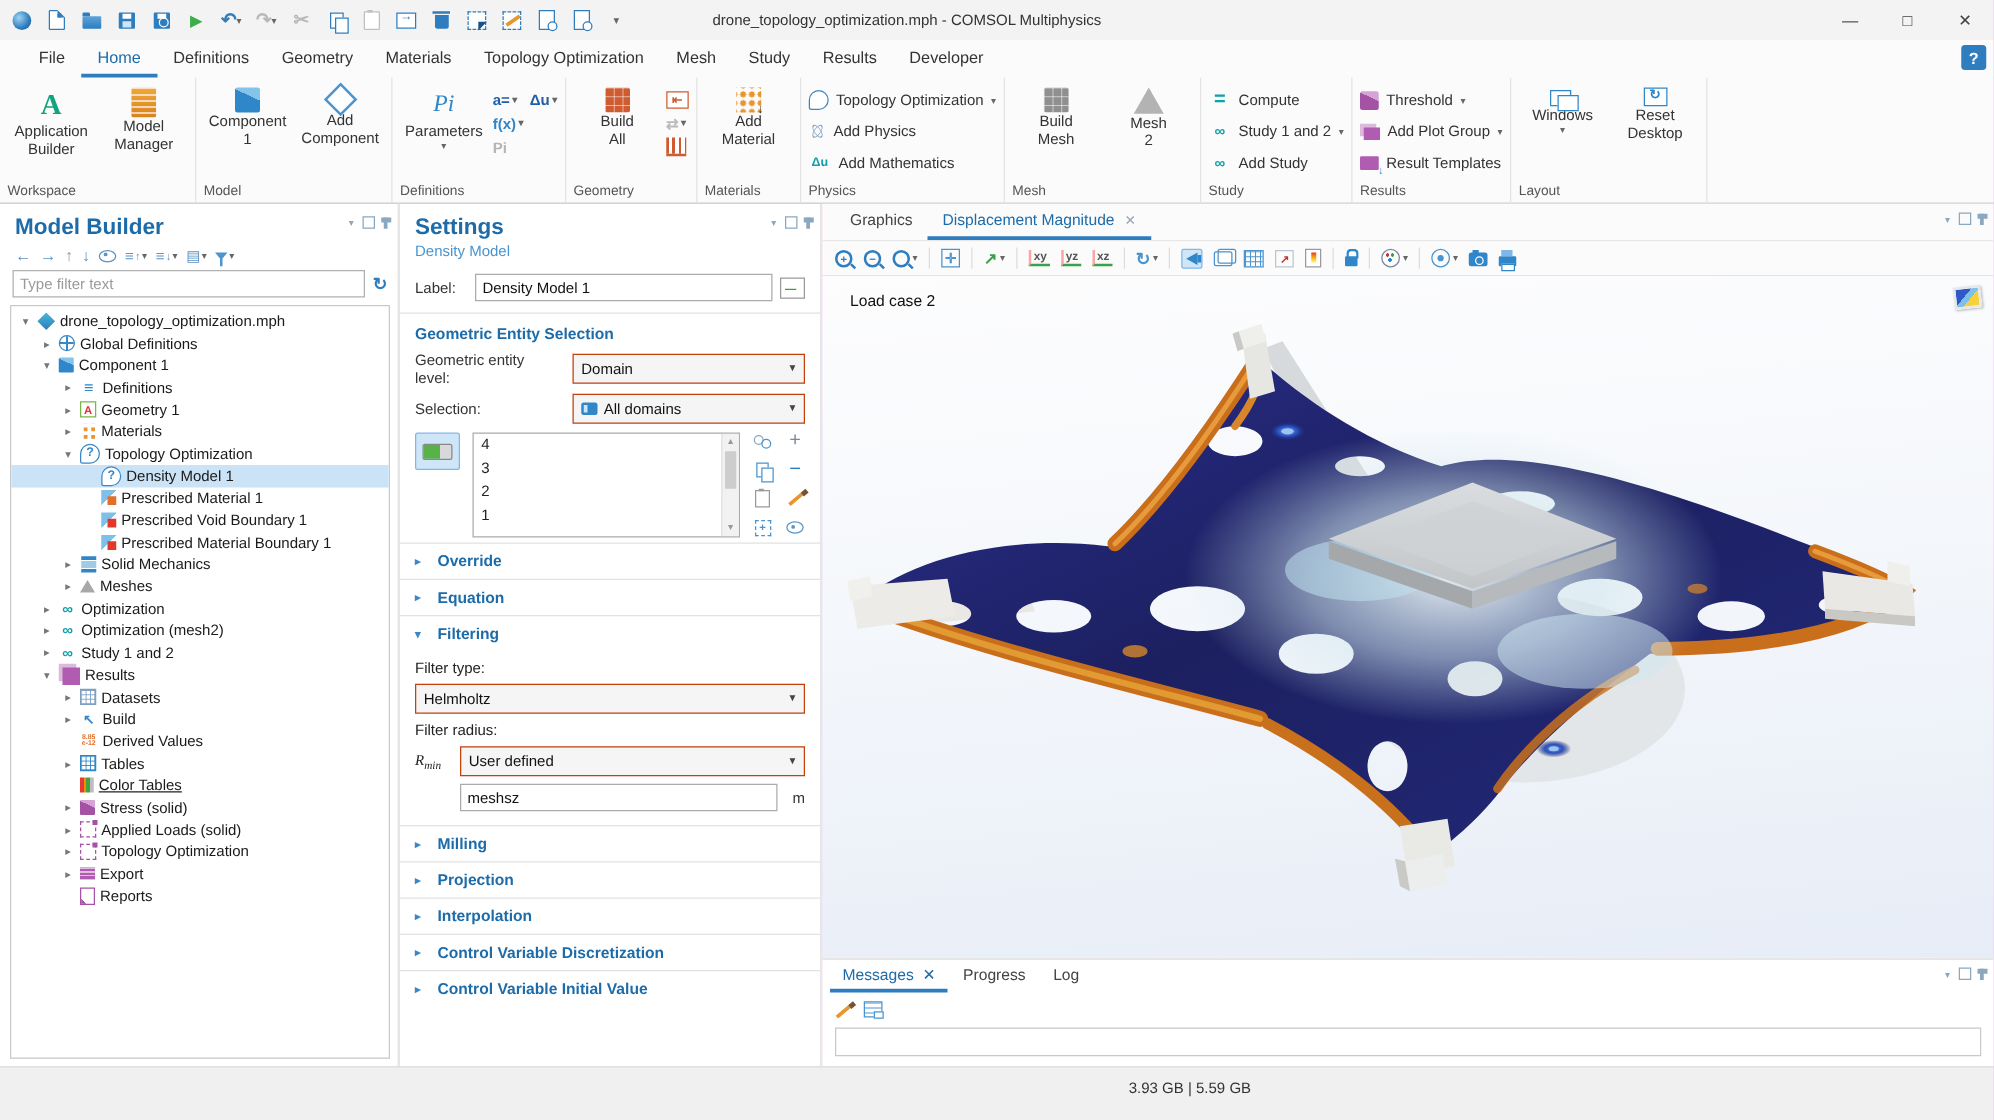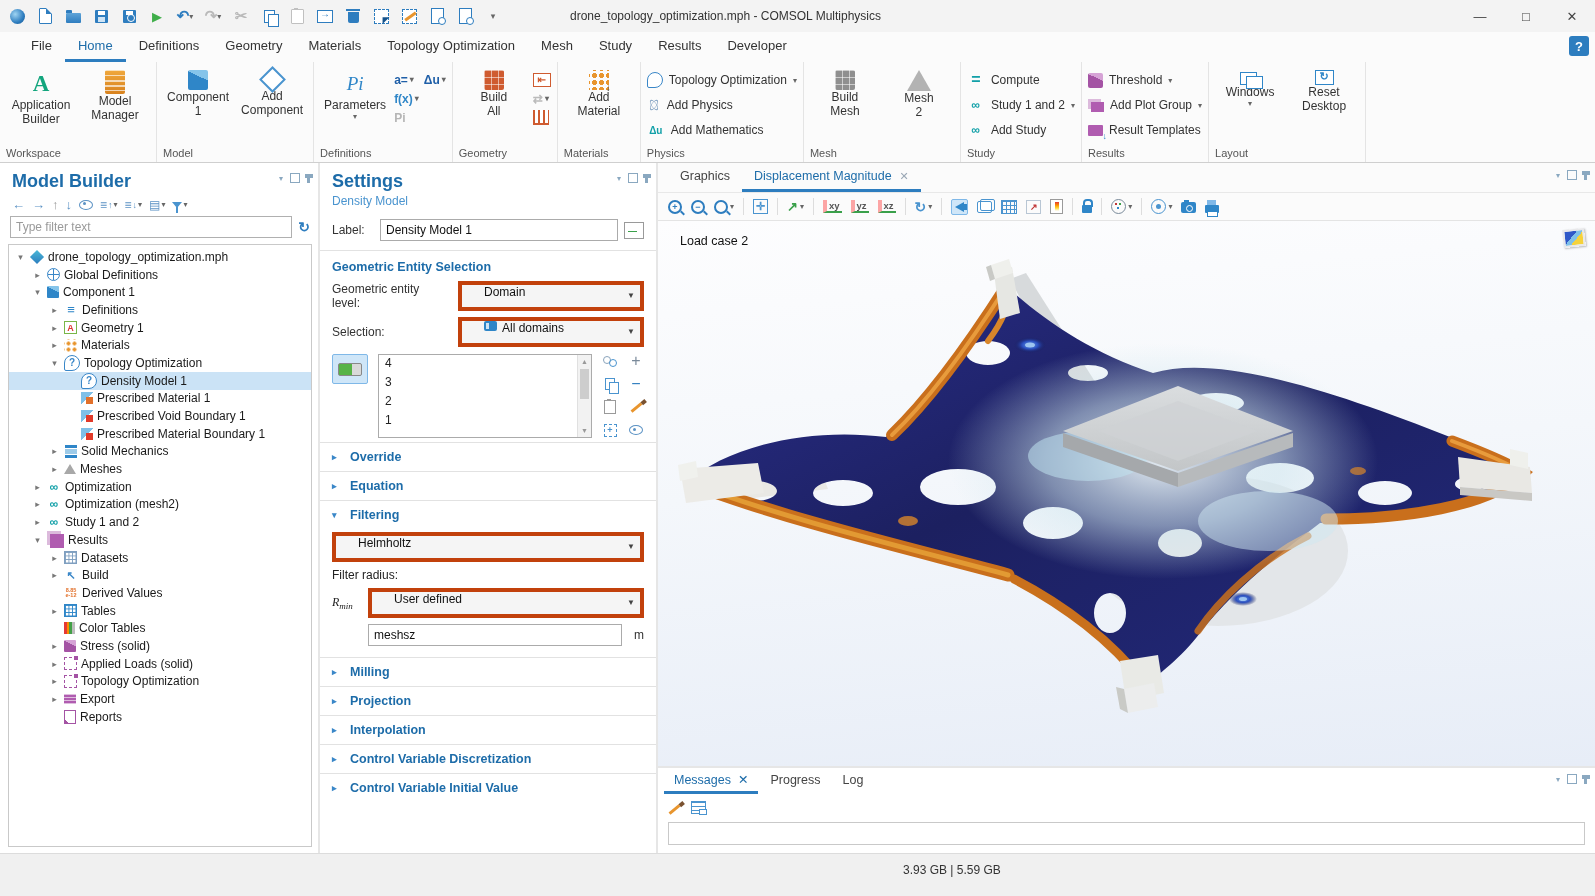--- a/index.html
+++ b/index.html
@@ -147,21 +147,21 @@
   
   .srow{display:flex;align-items:center;gap:6px;padding:3px 12px}
   .slabel{width:42px;color:#333;flex:none}
   .sinput{flex:1;height:20px;border:1px solid #ababab;padding:0 5px;font-size:12px;font-family:"Liberation Sans",sans-serif;color:#111}
   .i-note{width:18px;height:15px;border:1px solid #9a9a9a;background:#fff linear-gradient(#3aa04a 0 0) no-repeat 3px 4px/9px 1.5px, #fff;position:relative;flex:none}
   .i-note::after{content:"";position:absolute;left:3px;top:8px;width:9px;height:1.5px;background:#3aa04a}
   .sdivider{border-top:1px solid #e2e2e2;margin:6px 0 0}
   .sechead{color:#1d6ca9;font-weight:bold;font-size:12.5px;padding:9px 12px 4px}
   .frow{display:flex;align-items:center;gap:8px;padding:3px 12px}
   .flabel{width:118px;color:#333;flex:none}
-  .dd{flex:1;height:22px;background:#f5f5f5;border:4px solid #c2410c;display:flex;align-items:flex-start;padding:0 22px;gap:5px;color:#111;position:relative}
+  .dd{flex:1;height:22px;background:#f5f5f5;border:1px solid #c2410c;display:flex;align-items:center;padding:0 6px;gap:5px;color:#111;position:relative}
   .dd .ddcaret{position:absolute;right:5px;top:6px;font-size:8px;color:#444}
   .i-seldom{width:13px;height:10px;background:#2f86c8;border-radius:2px;position:relative;flex:none}
   .i-seldom::after{content:"";position:absolute;left:2px;top:2px;width:3px;height:6px;background:#cfe4f5}
   .selblock{display:flex;gap:10px;padding:4px 12px;align-items:flex-start}
   .togglebtn{width:34px;height:28px;background:#cfe6f8;border:1px solid #7fb8e8;border-radius:2px;display:flex;align-items:center;justify-content:center;flex:none}
   .toggleic{width:22px;height:11px;border:1px solid #888;border-radius:2px;background:linear-gradient(90deg,#57b347 0 13px,#d9d9d9 13px)}
   .sellist{flex:1;height:82px;border:1px solid #ababab;background:#fff;position:relative;overflow:hidden}
   .selitem{padding:1px 6px;font-size:12px;height:17px}
   .selscroll{position:absolute;right:0;top:0;bottom:0;width:13px;background:#f2f2f2;border-left:1px solid #e0e0e0}
   .selscroll::before{content:"";position:absolute;top:14px;left:2px;right:2px;height:30px;background:#cdcdcd}
@@ -188,21 +188,21 @@
   .gtab.active{color:#1d6ca9;border-bottom-color:#2d7dbf}
   .gtab .x{color:#9aa7b5;font-size:11px}
   .gtoolbar{height:27px;display:flex;align-items:center;gap:9px;padding:0 10px;background:#fbfbfb;border-bottom:1px solid #e4e4e4}
   .gsep{width:1px;height:17px;background:#ddd}
   .gt{display:flex;align-items:center;gap:2px;position:relative}
   .gt.active{background:#cfe6f8;border:1px solid #7fb8e8;border-radius:2px;padding:2px 3px}
   .mag{width:10px;height:10px;border:2px solid #2d7dbf;border-radius:50%;position:relative;display:inline-flex;align-items:center;justify-content:center;color:#2d7dbf;font-size:9px;font-weight:bold;line-height:0}
   .mag::after{content:"";position:absolute;width:5px;height:2px;background:#2d7dbf;transform:rotate(45deg);right:-4.5px;bottom:-2.5px}
   .i-extents{width:13px;height:13px;border:1.3px solid #4a94cf;display:flex;align-items:center;justify-content:center;color:#4a94cf;font-size:11px;font-weight:bold}
   .i-goview::before{content:"↗";color:#3aa04a;font-weight:bold;font-size:13px}
-  .vlab{font-size:9.5px;font-weight:bold;color:#555;border-left:4px solid #fca5a5;border-bottom:2px solid #3aa04a;padding:1px 2px;line-height:1}
+  .vlab{font-size:9.5px;font-weight:bold;color:#555;border-left:2px solid #fca5a5;border-bottom:2px solid #3aa04a;padding:1px 2px;line-height:1}
   .i-rot::before{content:"↻";color:#4a94cf;font-size:14px;font-weight:bold}
   .i-light{width:0;height:0;border-top:5px solid transparent;border-bottom:5px solid transparent;border-right:9px solid #2f86c8;position:relative}
   .i-light::after{content:"";position:absolute;left:9px;top:-3px;width:3px;height:6px;background:#2f86c8}
   .i-env{width:13px;height:10px;border:1.5px solid #4a94cf;border-radius:2px;background:#fff;position:relative}
   .i-env::after{content:"";position:absolute;left:2px;top:-3px;width:13px;height:10px;border:1.5px solid #4a94cf;border-radius:2px}
   .i-grid{width:14px;height:12px;border:1.3px solid #4a94cf;background-image:linear-gradient(#4a94cf 1px,rgba(0,0,0,0) 1px),linear-gradient(90deg,#4a94cf 1px,rgba(0,0,0,0) 1px);background-size:4px 4px}
   .i-axsm{width:13px;height:12px;border:1.3px solid #b8c6d4;display:flex;align-items:center;justify-content:center}
   .i-axsm::before{content:"↗";color:#c03535;font-size:9px;font-weight:bold}
   .i-clr{width:11px;height:13px;border:1.3px solid #9a9a9a;background:#fff;display:flex;align-items:center;justify-content:center}
   .i-clr::before{content:"";width:4px;height:9px;background:linear-gradient(#e53935,#fb8c00,#fdd835,#fff)}
@@ -699,21 +699,21 @@
             <span>8.85</span>
             <span>e-12</span>
           </span>
           <span class="tlabel">Derived Values</span>
         </div>
         <div class="trow" style="padding-left: 40px;">
           <span class="tarrow">▸</span>
           <span class="ti ti-tables"></span>
           <span class="tlabel">Tables</span>
         </div>
-        <div class="trow" style="padding-left: 40px;">
+        <div class="trow" style="padding-left: 40px; text-decoration: underline;">
           <span class="tarrow"></span>
           <span class="ti ti-colortables"></span>
           <span class="tlabel">Color Tables</span>
         </div>
         <div class="trow" style="padding-left: 40px;">
           <span class="tarrow">▸</span>
           <span class="ti ti-stress"></span>
           <span class="tlabel">Stress (solid)</span>
         </div>
         <div class="trow" style="padding-left: 40px;">
@@ -823,20 +823,23 @@
         </div>
         <div class="secbar">
           <span class="arr">▸</span>
           <span>Equation</span>
         </div>
       </div>
 
     <div class="secbar">
       <span class="arr">▾</span>
       <span>Filtering</span>
+    </div>
+    <div class="frow" style="padding-top:6px">
+      <span>Filter type:</span>
     </div>
     <div class="frow">
       <div class="dd">
         <span>Helmholtz</span>
         <span class="ddcaret">▼</span>
       </div>
     </div>
     <div class="frow">
       <span>Filter radius:</span>
     </div>

